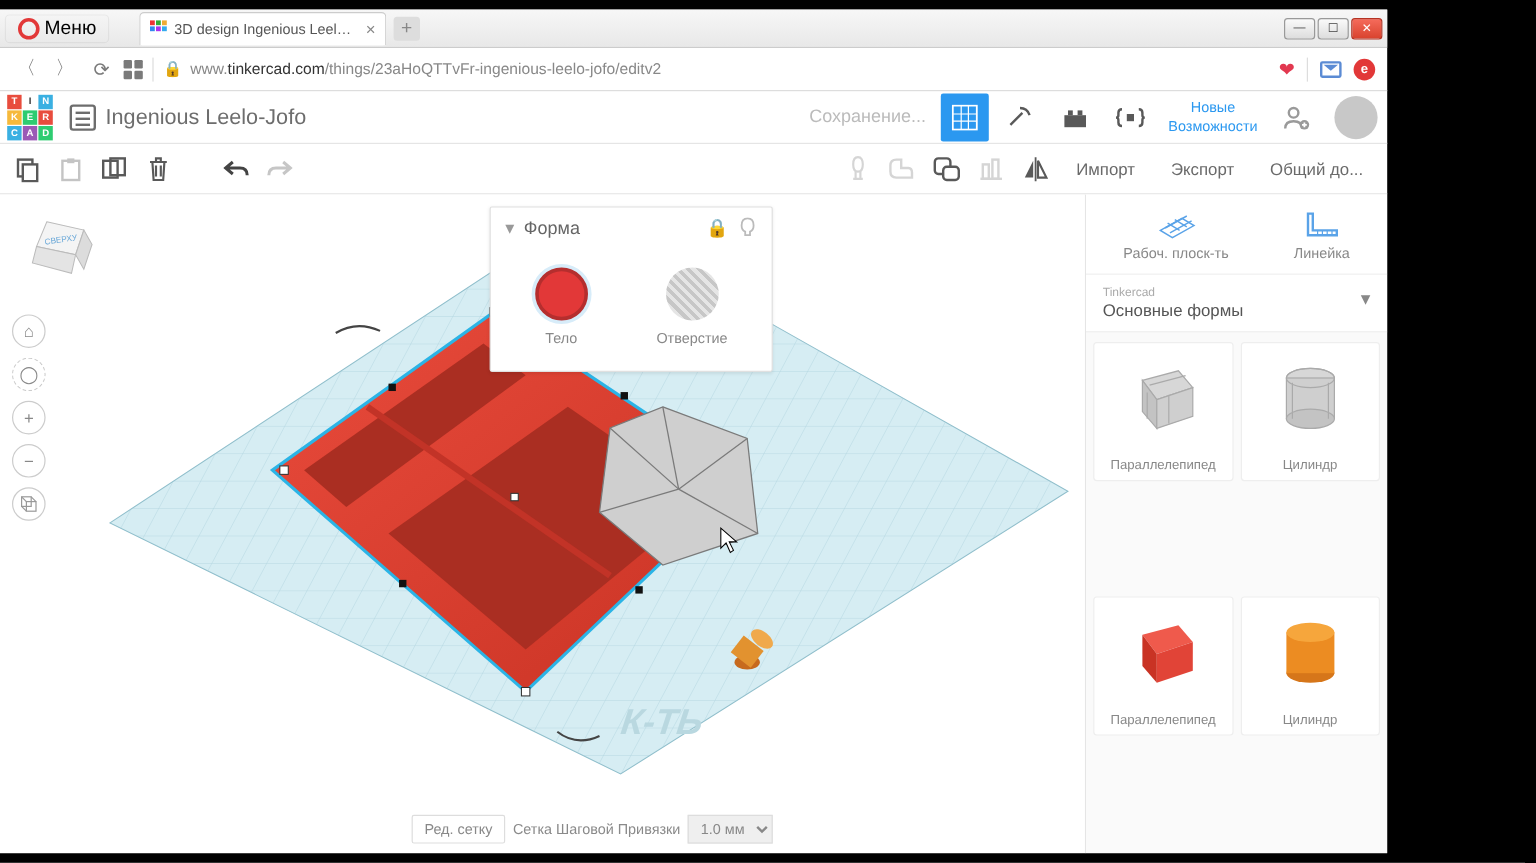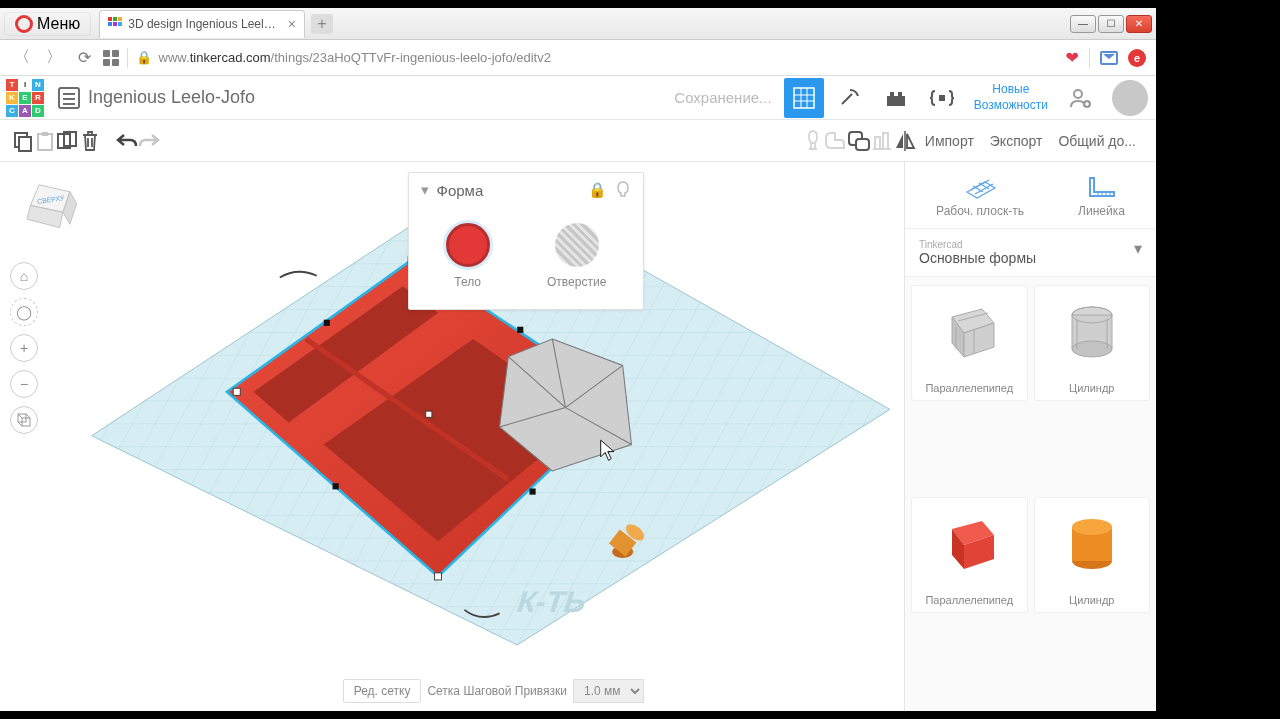--- a/index.html
+++ b/index.html
@@ -1,21 +1,21 @@
 <!DOCTYPE html>
 <html><head>
 <meta charset="utf-8">
 <style>
 *{margin:0;padding:0;box-sizing:border-box;font-family:Arial,Helvetica,sans-serif}
 body{width:1280px;height:719px;background:#000;overflow:hidden}
 .app{width:1156px;height:703px;margin-top:8px;background:#fff;display:flex;flex-direction:column}
 .titlebar{height:32px;background:linear-gradient(#f7f7f7,#e8e8e8);display:flex;align-items:center;padding:0 4px;border-bottom:1px solid #ccc}
 .opera-btn{display:flex;align-items:center;gap:4px;padding:2px 10px;border:1px solid rgba(0,0,0,.05);border-radius:4px}
 .opera-o{width:18px;height:18px;border:3px solid #e23838;border-radius:50%}
-.tab{display:flex;align-items:center;height:28px;background:#fff;border:1px solid #ccc;border-bottom:none;border-radius:4px 4px 0 0;padding:0 8px;margin-left:8px;gap:6px;font-size:12px;color:#555}
+.tab{display:flex;align-items:center;height:28px;background:#fff;border:1px solid #ccc;border-bottom:none;border-radius:4px 4px 0 0;padding:0 8px;margin-left:25px;gap:6px;font-size:12px;color:#555}
 .tab-fav{width:14px;height:14px;background:#fff;display:inline-block}
 .tab-fav::before{content:"";display:block;width:14px;height:14px;background:
  linear-gradient(#e33,#e33)0 0/4px 4px no-repeat,
  linear-gradient(#3a3,#3a3)5px 0/4px 4px no-repeat,
  linear-gradient(#ea3,#ea3)10px 0/4px 4px no-repeat,
  linear-gradient(#38e,#38e)0 5px/4px 4px no-repeat,
  linear-gradient(#a3e,#a3e)5px 5px/4px 4px no-repeat,
  linear-gradient(#3ae,#3ae)10px 5px/4px 4px no-repeat}
 .tab-x{color:#888;font-size:14px;margin-left:6px}
 .newtab{width:22px;height:20px;background:#ddd;border-radius:3px;margin-left:6px;display:flex;align-items:center;justify-content:center;color:#888}
@@ -44,21 +44,21 @@
 .proj-ic::before,.proj-ic::after{content:"";position:absolute;background:#6d6d6d}
 .proj-ic::before{left:3px;right:3px;top:4px;height:2px}
 .proj-ic::after{left:3px;right:3px;top:9px;height:2px;box-shadow:0 5px 0 #6d6d6d}
 .proj-name{font-size:18px;color:#6d6d6d;font-weight:500}
 .hdr-r{margin-left:auto;display:flex;align-items:center;gap:6px}
 .saving{color:#bbb;font-size:15px;margin-right:6px}
 .sq-btn{width:40px;height:40px;display:flex;align-items:center;justify-content:center;color:#595959;border-radius:2px}
 .sq-btn.active{background:#2b98f0;color:#fff}
 .news-link{color:#2b98f0;font-size:12px;text-align:center;line-height:1.3;padding:0 6px}
 .avatar{width:36px;height:36px;border-radius:50%;background:#c8c8c8;margin-left:6px}
-.toolbar{height:42px;display:flex;align-items:center;padding:0 12px;gap:0;border-bottom:1px solid #e5e5e5}
+.toolbar{height:42px;display:flex;align-items:center;padding:0 12px;gap:14px;border-bottom:1px solid #e5e5e5}
 .t-ic{color:#555;font-size:18px}
 .t-sep{flex:1}
 .t-txt{color:#6a6a6a;font-size:14px;padding:0 8px}
 .main{flex:1;display:flex;position:relative;overflow:hidden}
 .canvas{flex:1;position:relative;background:#fff}
 .workplane{position:absolute;left:60px;top:10px;right:0;bottom:0}
 .viewcube{position:absolute;left:16px;top:16px;width:70px;height:60px}
 .side-ctrl{position:absolute;left:10px;top:100px;display:flex;flex-direction:column;gap:8px}
 .circ{width:28px;height:28px;border:1px solid #ccc;border-radius:50%;background:#fff;display:flex;align-items:center;justify-content:center;color:#888;font-size:14px}
 .inspector{position:absolute;right:260px;top:10px;width:236px;background:#fff;border:1px solid #e0e0e0;border-radius:2px;box-shadow:0 1px 3px rgba(0,0,0,.08)}

